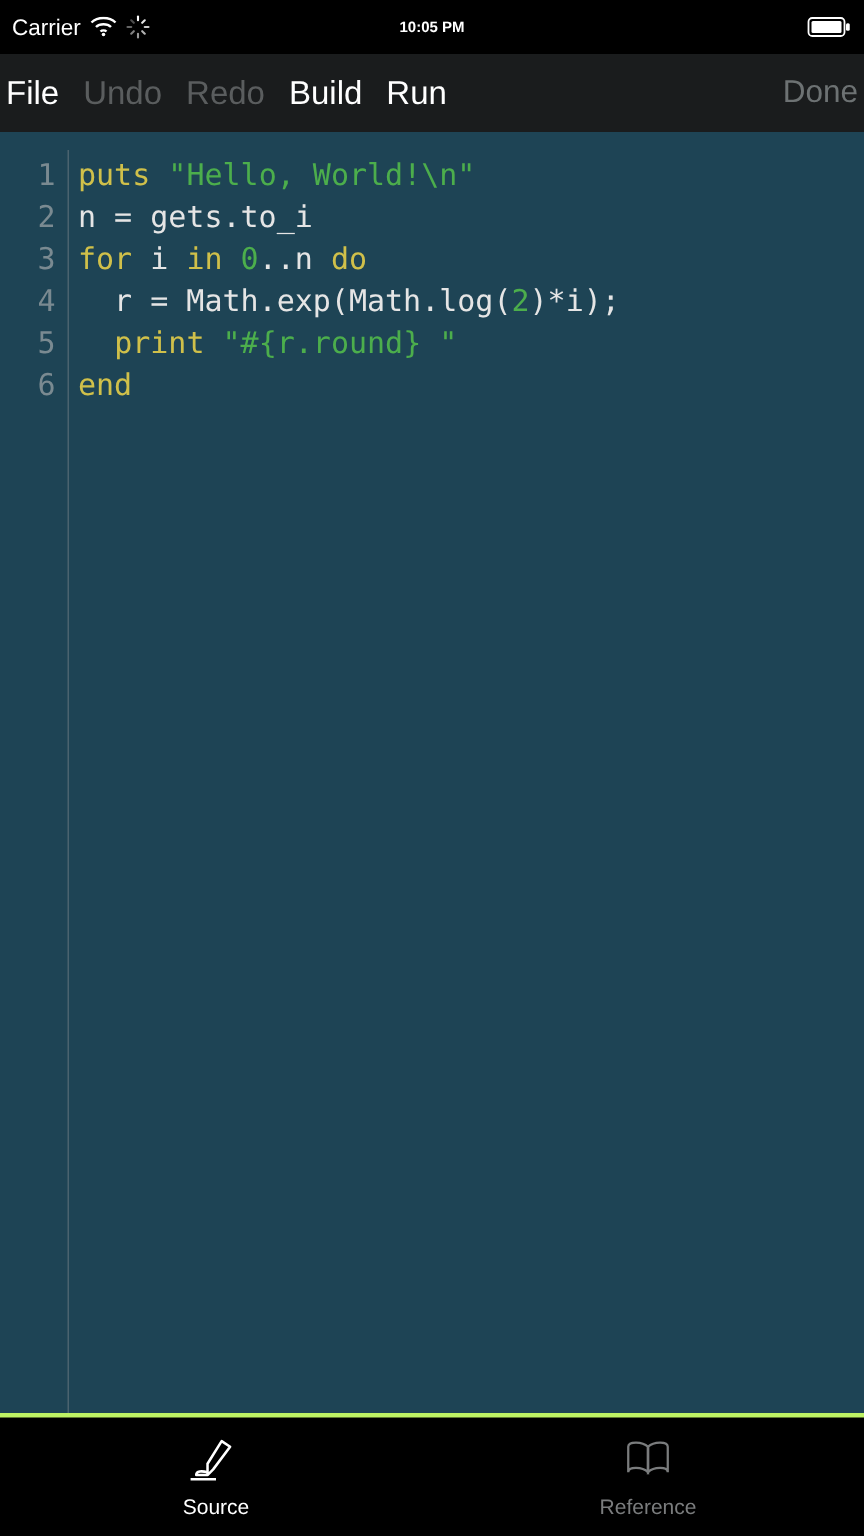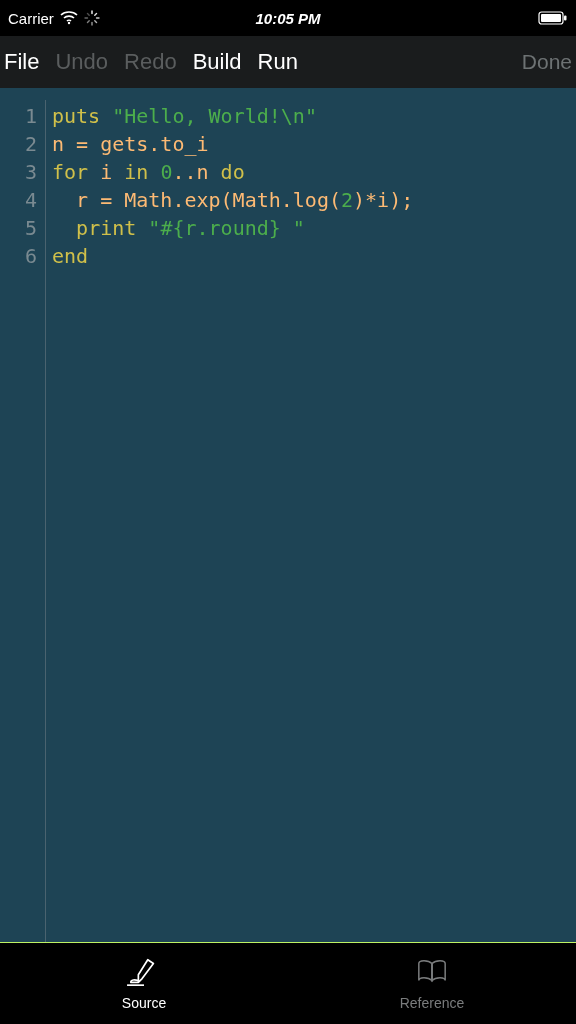--- a/index.html
+++ b/index.html
@@ -31,22 +31,21 @@
       display: flex;
       align-items: center;
       gap: 6px;
       font-size: 15px;
     }
     .status-center {
       position: absolute;
       left: 50%;
       transform: translateX(-50%);
       font-weight: 600;
-      font-size: 15px;
-      font-style: italic;
+      font-size: 10px;
     }
     .status-right {
       display: flex;
       align-items: center;
     }
     .wifi-icon, .spinner-icon, .battery-icon {
       display: inline-flex;
     }
     
     .toolbar {
@@ -100,31 +99,31 @@
       padding-top: 2px;
       white-space: pre;
       color: #d4d8d9;
     }
     .code-line {
       height: 28px;
     }
     .tok-keyword { color: #d0c04a; }
     .tok-string  { color: #4cae4c; }
     .tok-number  { color: #4cae4c; }
-    .tok-ident   { color: #fdba74; }
+    .tok-ident   { color: #e5e5e5; }
     
     .tabbar {
       position: absolute;
       bottom: 0;
       left: 0;
       width: 100%;
       height: 82px;
       background: #000;
       display: flex;
-      border-top: 1px solid #bef264;
+      border-top: 3px solid #bef264;
     }
     .tab {
       flex: 1;
       display: flex;
       flex-direction: column;
       align-items: center;
       justify-content: center;
       gap: 4px;
       color: #7a7c7d;
       font-size: 14px;

